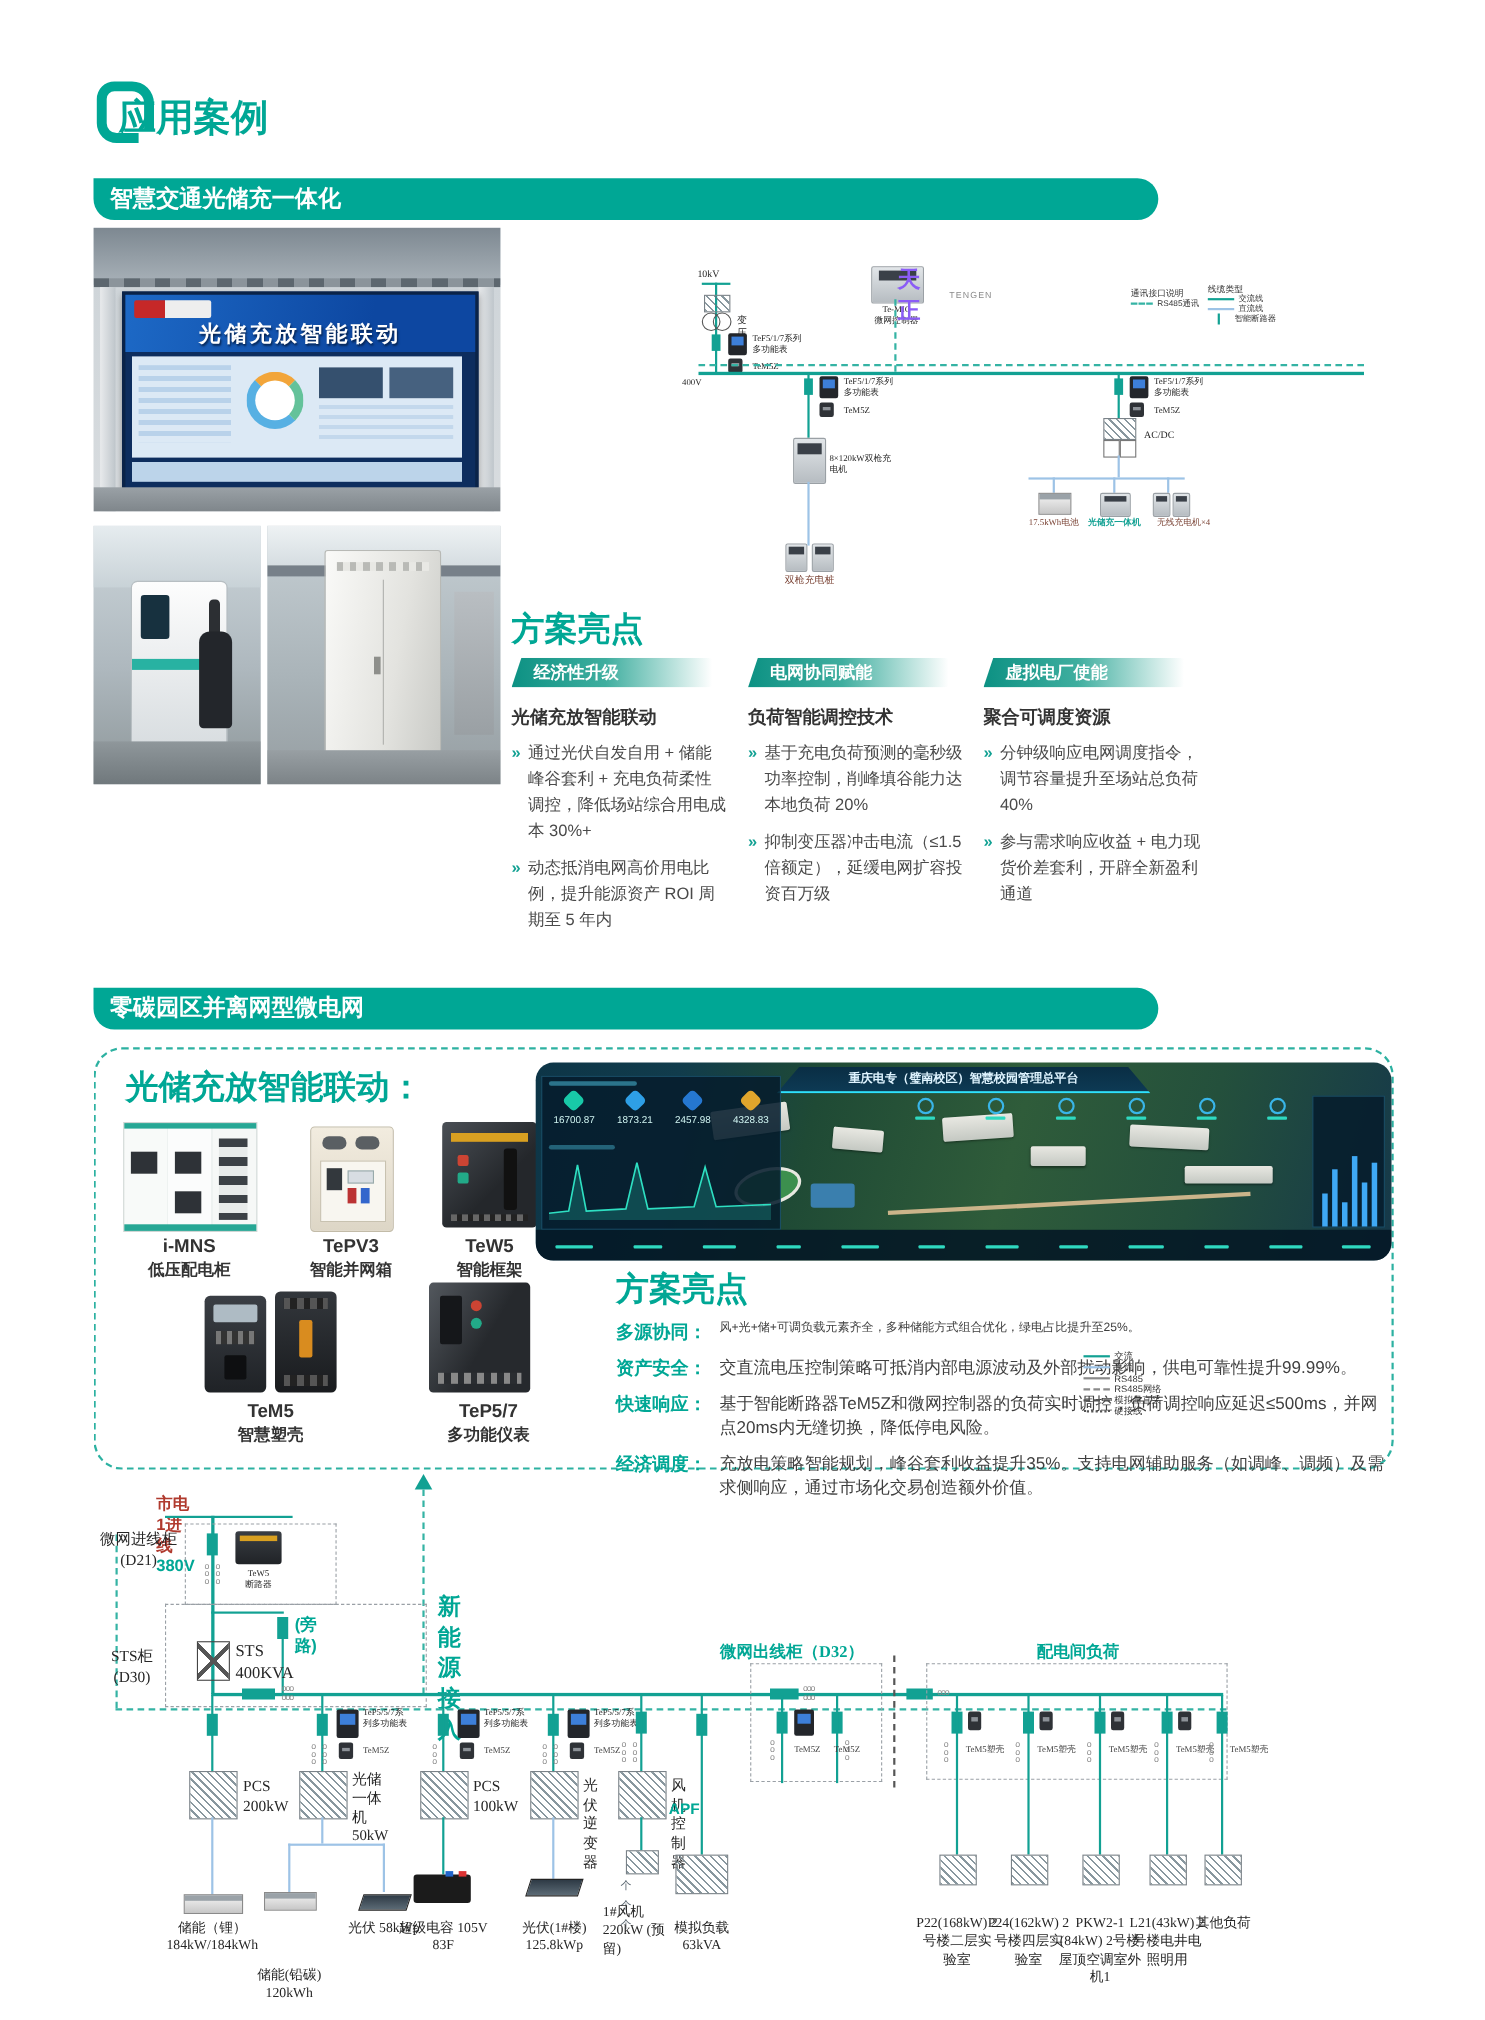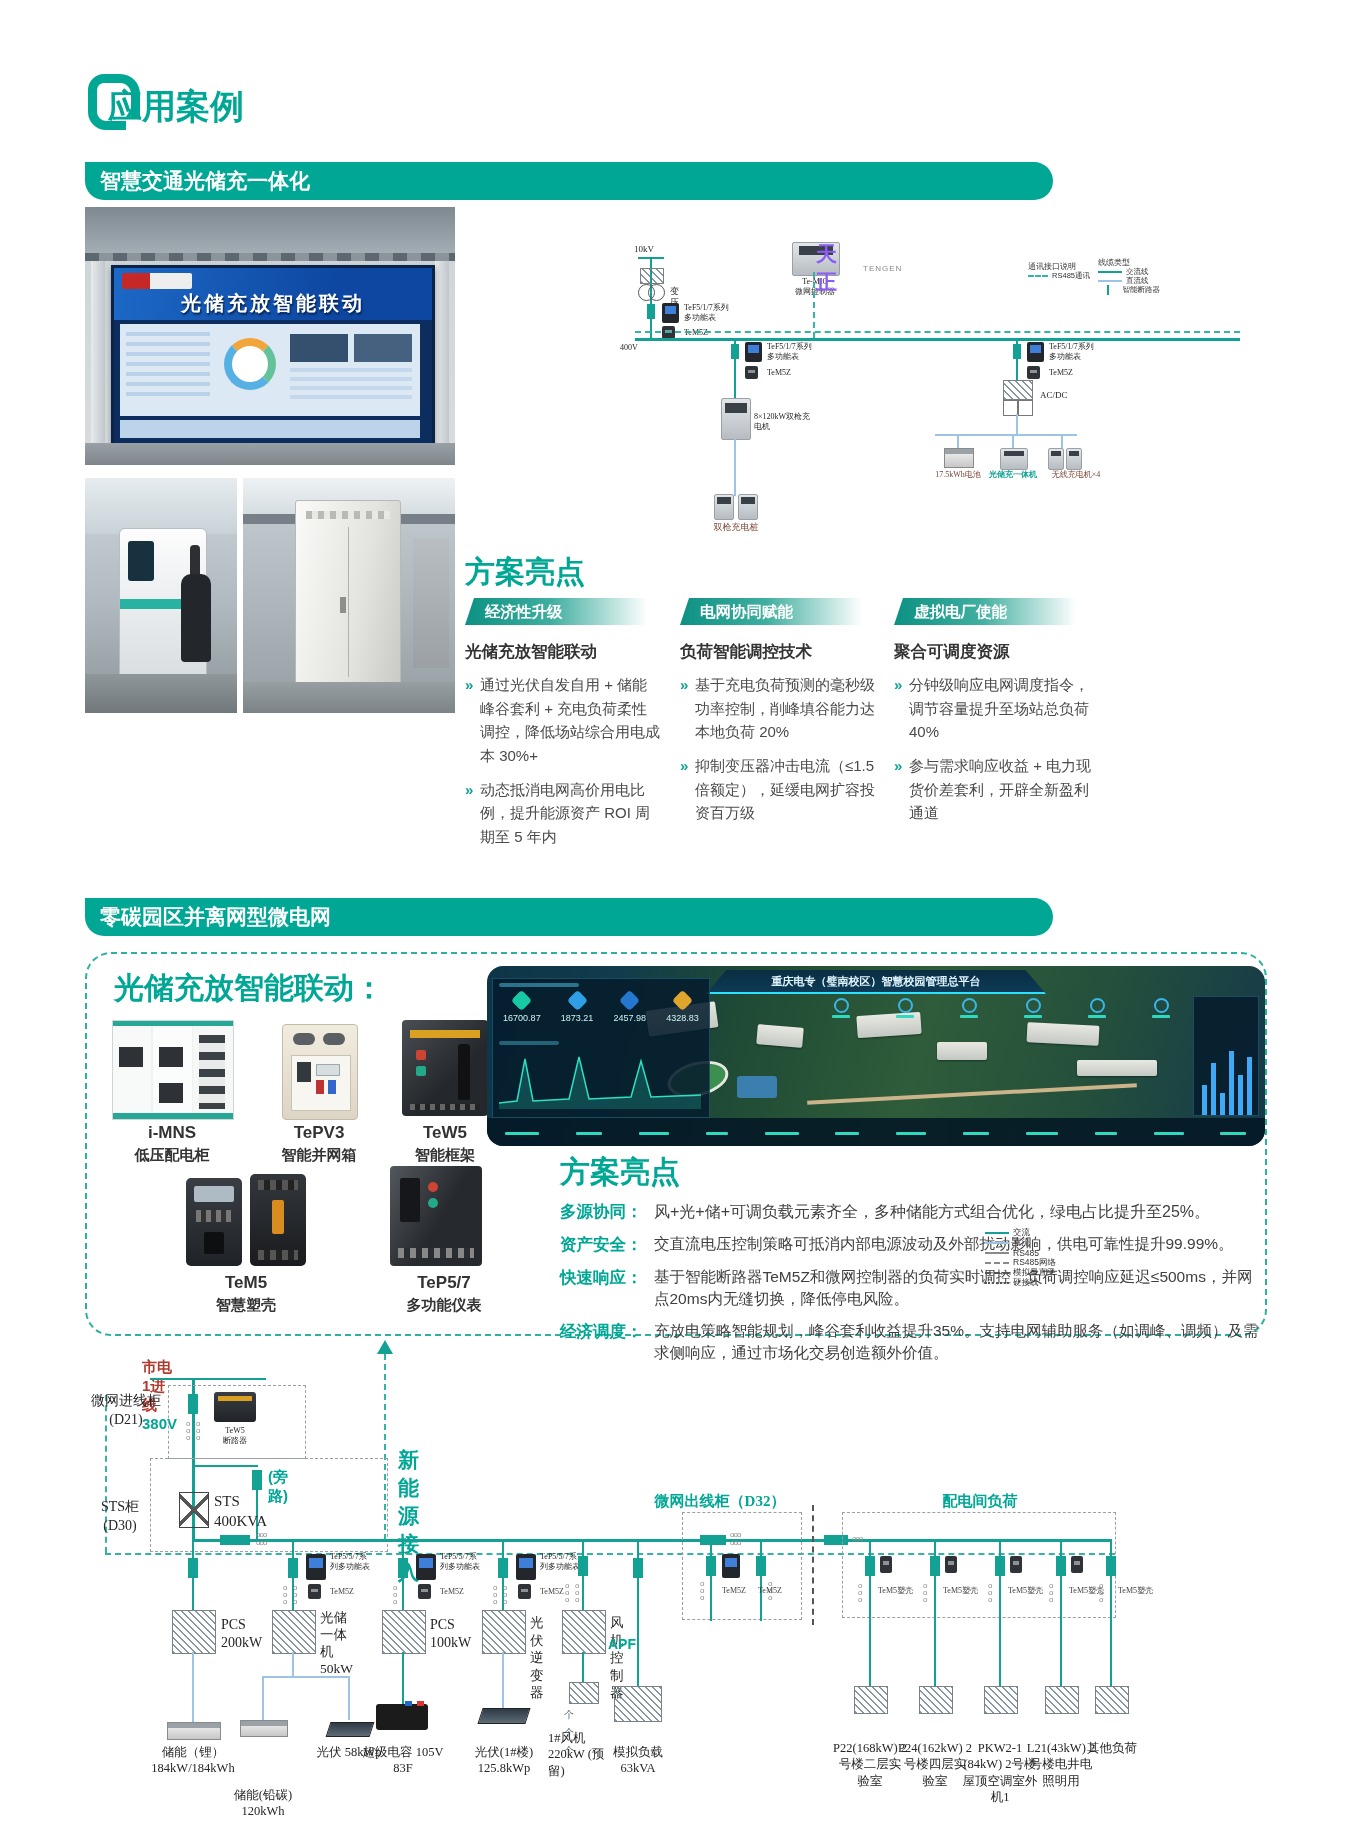--- a/index.html
+++ b/index.html
@@ -409,21 +409,21 @@
         <div class="cellbar" style="width:22px;"></div>
       <div class="cellbar" style="width:30px;"></div>
         <div class="cellbar" style="width:26px;"></div>
     </div>
   </div>
 
   <div class="abs tealc b" style="left:560px;top:1152px;font-size:30px;">方案亮点</div>
   <div class="abs" style="left:560px;top:1200px;width:700px;display:flex;flex-direction:column;gap:9px;">
     <div style="display:flex;">
       <div class="b tealc" style="width:94px;flex:none;font-size:16.5px;line-height:1.45;">多源协同：</div>
-      <div style="font-size:16px;line-height:1.45;color:#404040;">风+光+储+可调负载元素齐全，多种储能方式组合优化，绿电占比提升至25%。</div>
+      <div style="font-size:11px;line-height:1.45;color:#404040;">风+光+储+可调负载元素齐全，多种储能方式组合优化，绿电占比提升至25%。</div>
     </div>
     <div style="display:flex;">
       <div class="b tealc" style="width:94px;flex:none;font-size:16.5px;line-height:1.45;">资产安全：</div>
       <div style="font-size:15.5px;line-height:1.45;color:#404040;">交直流电压控制策略可抵消内部电源波动及外部扰动影响，供电可靠性提升99.99%。</div>
     </div>
     <div style="display:flex;">
       <div class="b tealc" style="width:94px;flex:none;font-size:16.5px;line-height:1.45;">快速响应：</div>
       <div style="font-size:15.5px;line-height:1.45;color:#404040;">基于智能断路器TeM5Z和微网控制器的负荷实时调控，负荷调控响应延迟≤500ms，并网点20ms内无缝切换，降低停电风险。</div>
     </div>
     <div style="display:flex;">

